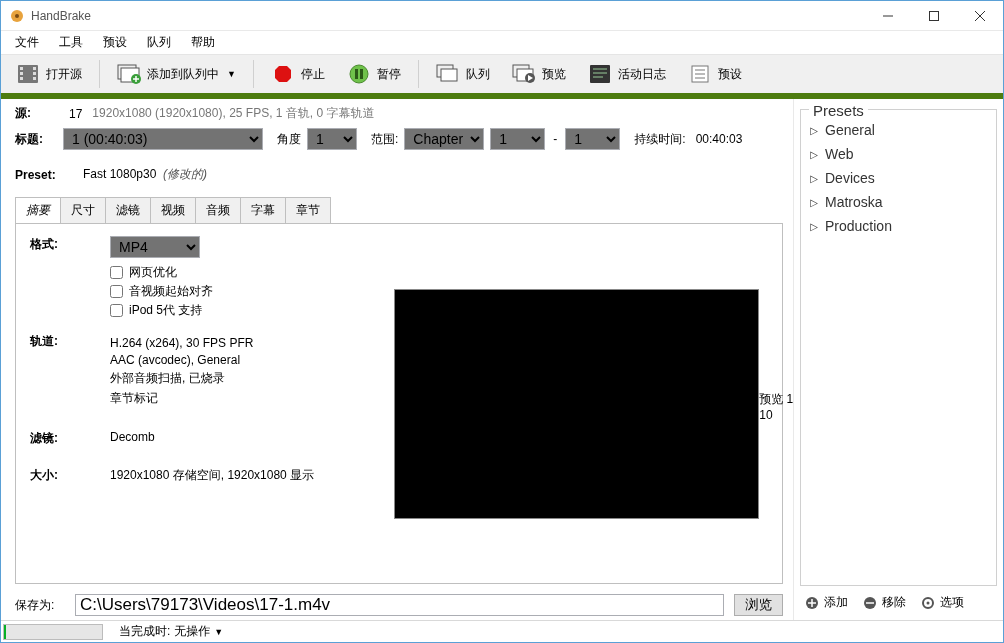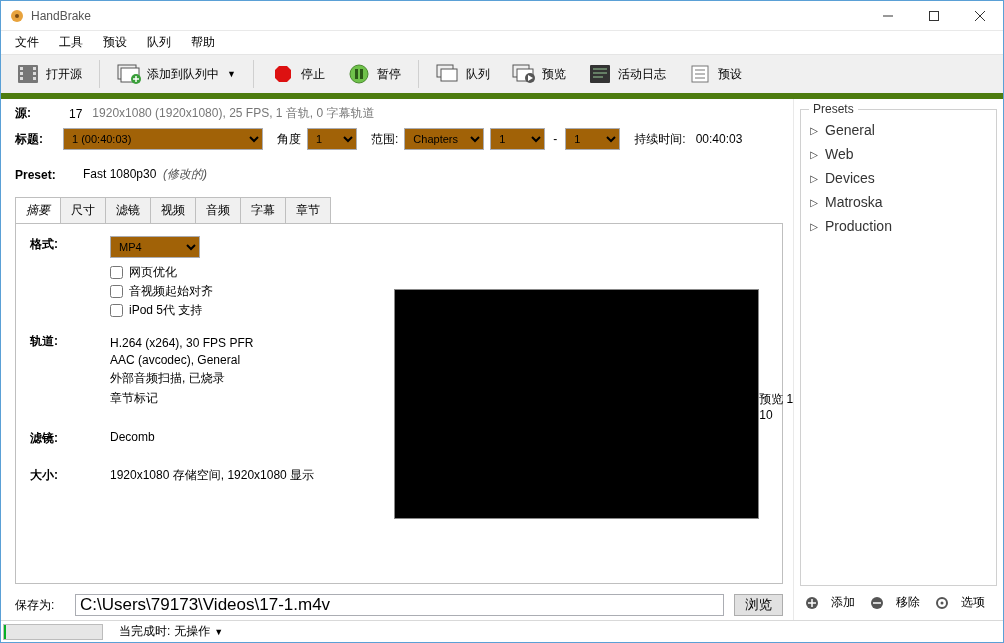--- a/index.html
+++ b/index.html
@@ -23,21 +23,21 @@
   
   .content { flex:1; display:flex; overflow:hidden; }
   .main-col { flex:1; display:flex; flex-direction:column; padding:6px 10px 4px 14px; overflow:hidden; }
   .side-col { width:210px; border-left:1px solid #e9e9e9; padding:4px 6px 6px 6px; }
   
   .row { display:flex; align-items:center; margin-bottom:6px; }
   .row .lbl { font-weight:bold; min-width:48px; }
   .src-info { margin-left:10px; color:#777; }
   .src-id { margin-left:6px; }
   
-  .select { height:22px; border:1px solid #abadb3; background:#a16207; padding:0 4px; font-size:11px; font-family:inherit; }
+  .select { height:22px; border:1px solid #abadb3; background:#737373; padding:0 4px; font-size:14px; font-family:inherit; }
   .select.wide { flex:1; max-width:200px; }
   .range-dash { margin:0 8px; }
   .ml { margin-left:14px; }
   .duration { margin-left:10px; }
   
   .preset-row { margin:10px 0 14px 0; }
   .preset-val { margin-left:20px; }
   .modified { font-style:italic; color:#555; }
   
   .tabs { display:flex; }
@@ -53,25 +53,25 @@
   .preview-col { flex:1; display:flex; flex-direction:row; align-items:center; }
   .preview-img { width:400px; height:230px; background:#000; border:1px solid #888; }
   .preview-label { margin-top:6px; }
   .preview-next { margin-top:8px; width:50px; height:24px; background:#888; color:#fff; border:1px solid #666; display:flex; align-items:center; justify-content:center; }
   
   .save-row { display:flex; align-items:center; margin-top:10px; gap:10px; }
   .path-input { flex:1; height:22px; border:1px solid #abadb3; padding:4px 4px; font-size:17px; font-family:inherit; }
   .browse-btn { height:22px; padding:0 10px; border:1px solid #adadad; background:#e1e1e1; }
   
   .fieldset { border:1px solid #d0d0d0; padding:8px 6px 6px 6px; position:relative; margin-top:6px; height:calc(100% - 34px); }
-  .fieldset .legend { position:absolute; top:-8px; left:8px; background:#fff; padding:0 4px; color:#333; font-size:12px; }
+  .fieldset .legend { position:absolute; top:-8px; left:8px; background:#fff; padding:0 4px; color:#333; font-size:15px; }
   .preset-item { display:flex; align-items:center; gap:6px; padding:4px 2px; font-size:14px; color:#333; }
   .preset-item .chev { font-size:10px; width:10px; text-align:center; }
   .side-actions { display:flex; gap:6px; margin-top:6px; align-items:center; }
-  .side-btn { display:flex; align-items:center; gap:11px; padding:2px 4px; }
+  .side-btn { display:flex; align-items:center; gap:4px; padding:2px 4px; }
   .side-btn .sicon { width:16px; height:16px; display:flex; align-items:center; justify-content:center; font-size:14px; }
   
   .statusbar { height:22px; border-top:1px solid #d9d9d9; display:flex; align-items:center; font-size:12px; }
   .progress { width:100px; height:16px; border:1px solid #bcbcbc; margin-left:2px; margin-right:8px; position:relative; background:#e6e6e6; }
   .progress .bar { position:absolute; left:0; top:0; bottom:0; width:2.3%; background:#06b025; }
   .status-text { flex:1; padding-left:4px; white-space:nowrap; overflow:hidden; }
   .status-right { padding:0 8px; display:flex; align-items:center; gap:4px;}
   .status-right .caret { font-size:9px; }
 </style>
 </head>

